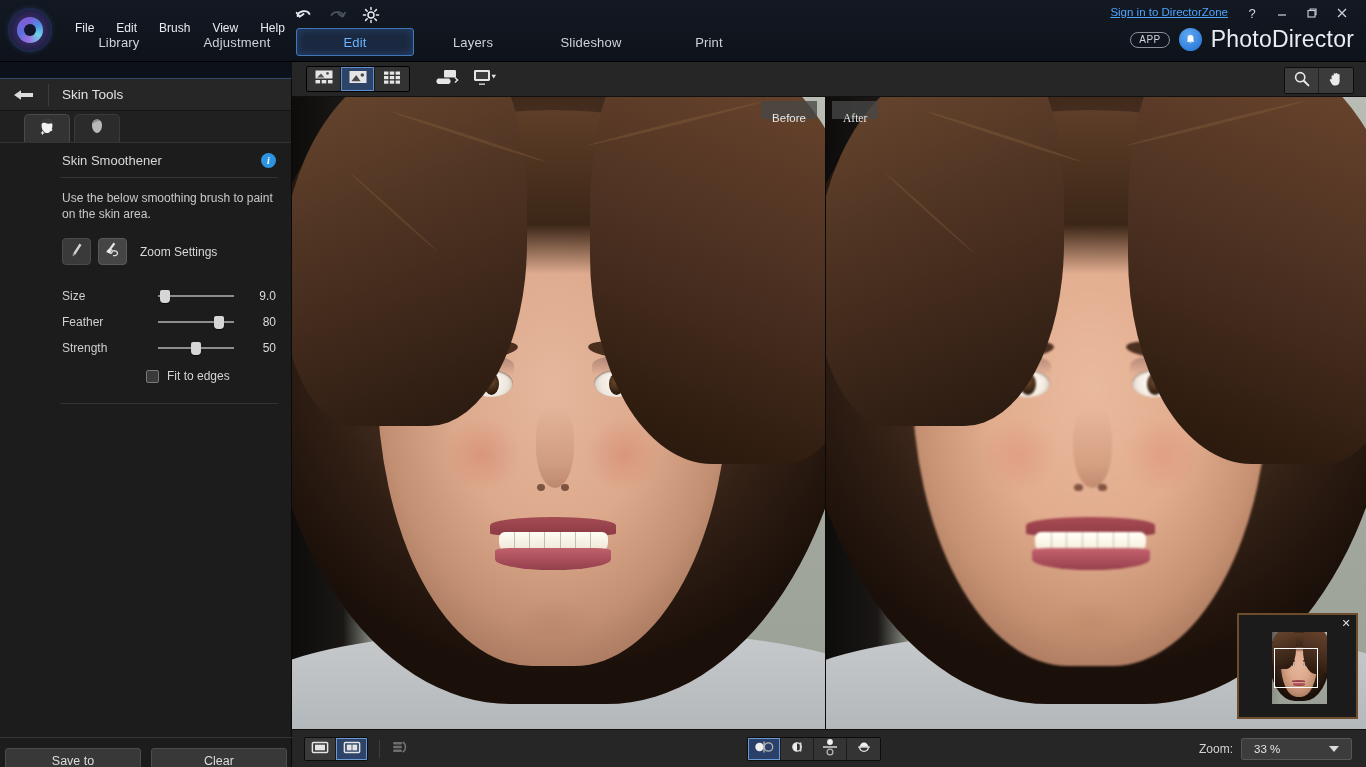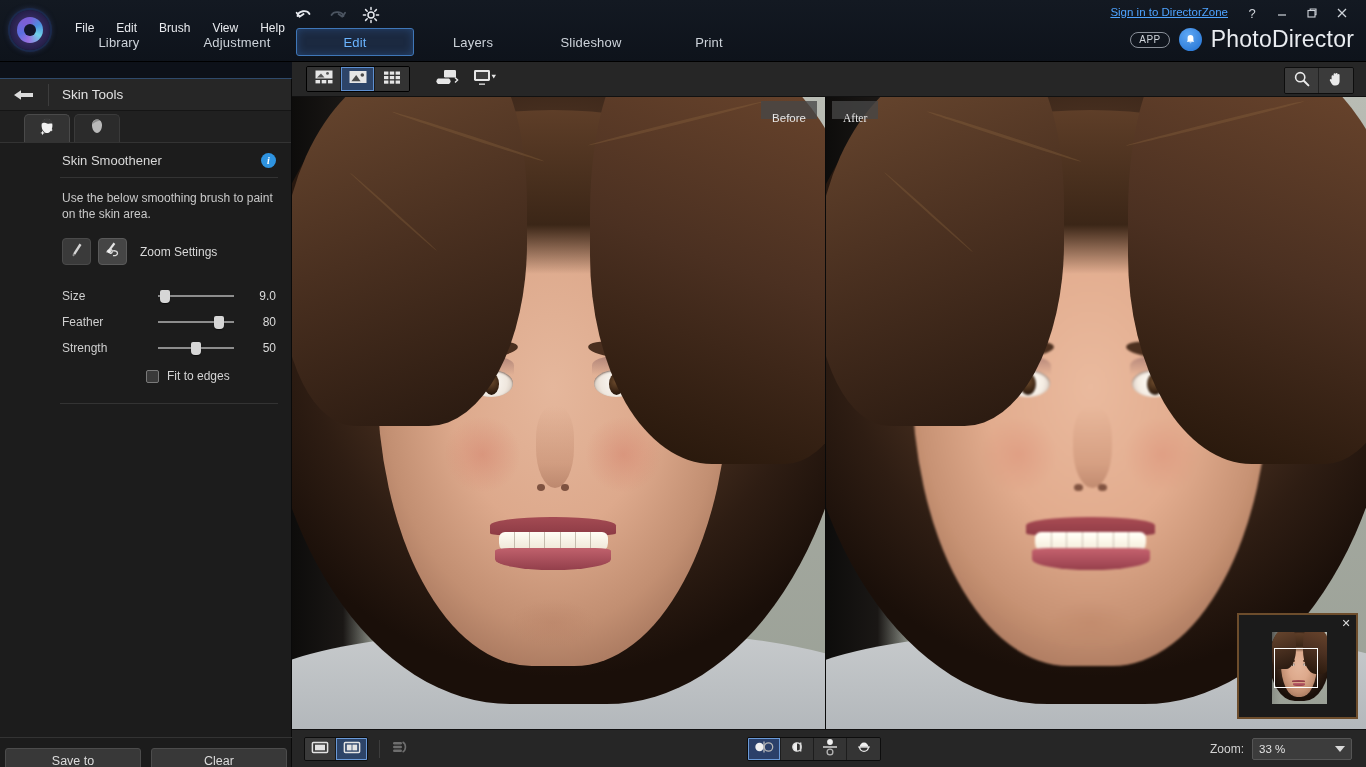--- a/index.html
+++ b/index.html
@@ -321,22 +321,22 @@
   .bb-center { position: absolute; left: 455px; display: flex; border: 1px solid #0d0d0d; border-radius: 2px; overflow: hidden; }
   .bb-center .cbtn {
     width: 33px; height: 22px; background: #343434; display: flex; align-items: center; justify-content: center;
     border-right: 1px solid #1d1d1d;
   }
   .bb-center .cbtn:last-child { border-right: none; }
   .bb-center .cbtn.active { background: #2b4069; box-shadow: inset 0 0 0 1px #6a9ad8; }
   .bb-right { position: absolute; right: 14px; display: flex; align-items: center; gap: 8px; }
   .zoomlbl { color: #d2d2d2; font-size: 12px; }
   .zoomsel {
-    width: 100px; height: 22px; background: #3c3c3c; border: 1px solid #555; border-radius: 2px;
-    display: flex; align-items: center; justify-content: space-between; padding: 0 6px;
+    width: 111px; height: 22px; background: #3c3c3c; border: 1px solid #555; border-radius: 2px;
+    display: flex; align-items: center; justify-content: space-between; padding: 0 12px;
     color: #e2e2e2; font-size: 11.5px;
   }
   .caret { width: 0; height: 0; border-left: 5px solid transparent; border-right: 5px solid transparent; border-top: 6px solid #dadada; }
 </style>
 </head>
 <body>
 
 <div class="app">
 
   <div class="titlebar">

